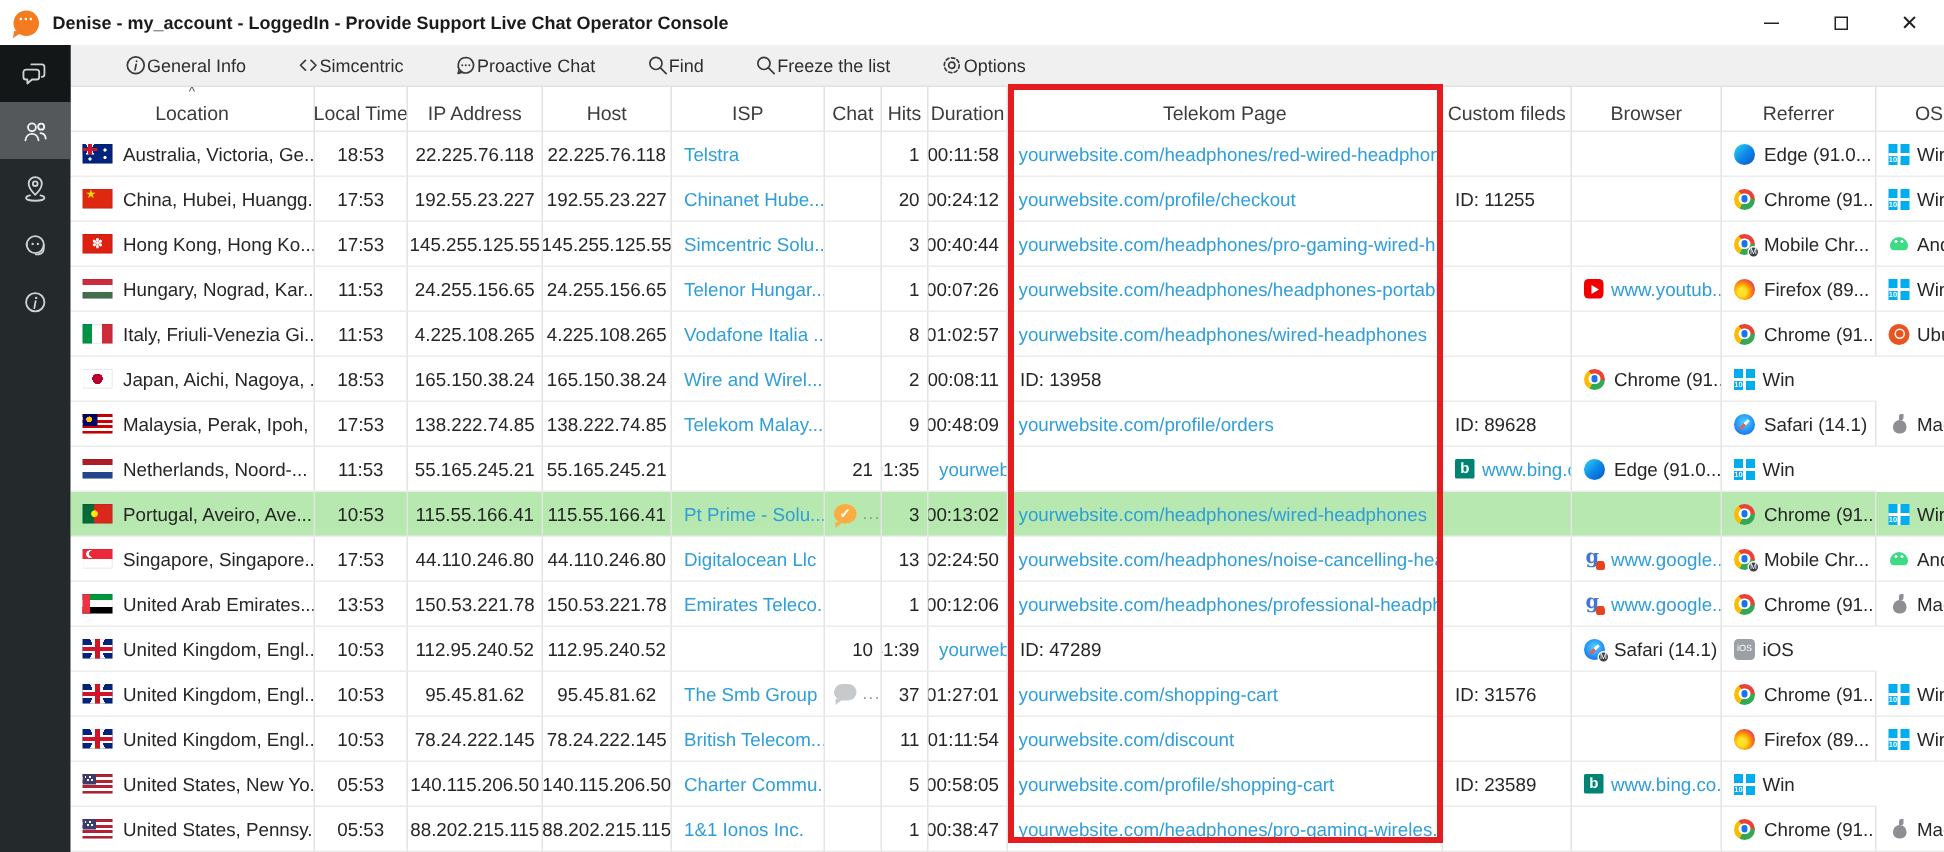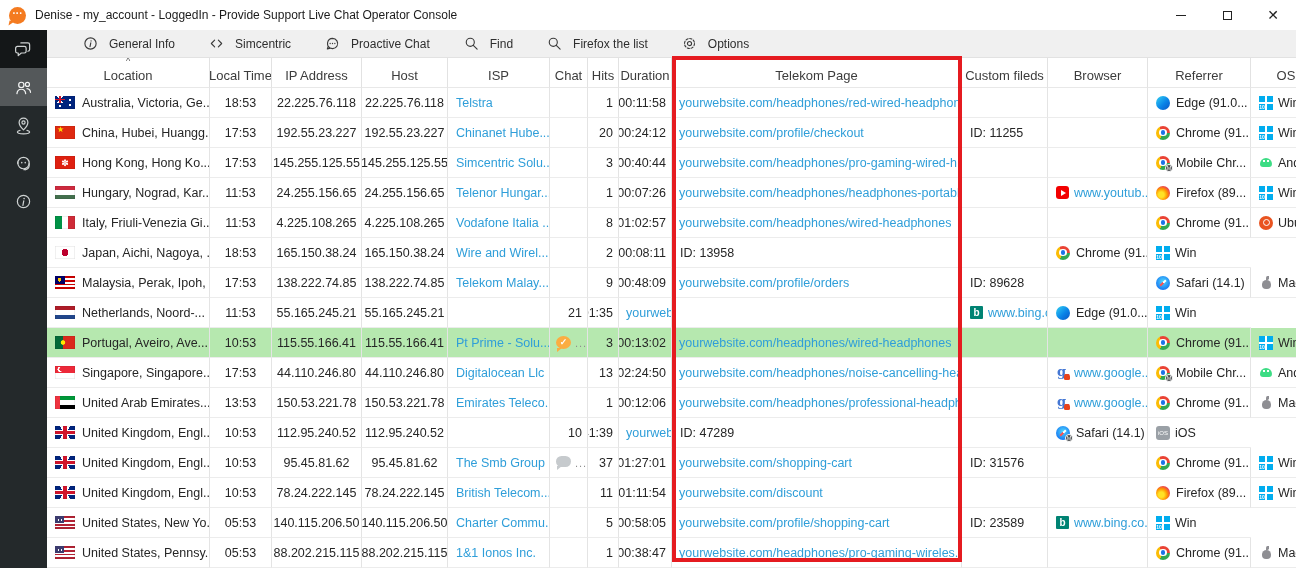--- a/index.html
+++ b/index.html
@@ -5,39 +5,39 @@
   * { margin:0; padding:0; box-sizing:border-box; }
   html,body { background:#fff; }
   body { font-family:"Liberation Sans", sans-serif; }
   .window { position:relative; width:1296px; height:568px; background:#fff; overflow:hidden; outline:1px solid #9a9a9a; }
 
   
   .titlebar { position:absolute; top:0; left:0; right:0; height:30px; background:#fff; display:flex; align-items:center; padding-left:9px; }
   .app-logo { width:17px; height:17px; border-radius:50%; background:#f47b20; position:relative; flex:none; }
   .app-logo:before { content:""; position:absolute; left:0px; bottom:-2px; width:0; height:0; border-top:5px solid #f47b20; border-right:5px solid transparent; transform:rotate(12deg); }
   .app-logo:after { content:"\00b7\00b7\00b7"; position:absolute; left:0; right:0; top:46%; transform:translateY(-50%); text-align:center; color:#fff; font-weight:bold; font-size:10px; letter-spacing:0; line-height:0; }
-  .title-text { margin-left:9px; font-size:12px; color:#1b1b1b; white-space:nowrap; }
+  .title-text { margin-left:9px; font-size:12px; color:#1b1b1b; white-space:nowrap;font-weight:bold; }
   .win-controls { margin-left:auto; display:flex; height:30px; }
   .win-btn { width:46px; height:30px; display:flex; align-items:center; justify-content:center; color:#222; cursor:default; }
   .glyph-min { width:10px; height:1px; background:#222; display:block; }
   .glyph-max { width:9px; height:9px; border:1px solid #222; display:block; }
   .glyph-close { font-size:14px; line-height:1; color:#222; }
 
   
   .sidebar { position:absolute; top:30px; left:0; bottom:0; width:47px; background:#24292b; z-index:4; }
   .side-item { width:47px; height:38px; display:flex; align-items:center; justify-content:center; }
   .side-item.first { background:#141718; }
   .side-item.selected { background:#54585a; }
   .side-item svg { stroke:#ced2d2; fill:none; stroke-width:1.4; stroke-linecap:round; stroke-linejoin:round; }
   .side-item.selected svg { stroke:#f2f3f3; }
   .side-item svg .fdot { fill:#ced2d2; stroke:none; }
 
   
   .toolbar { position:absolute; top:30px; left:47px; right:0; height:28px; background:#f0f0f0; border-bottom:1px solid #e2e2e2; display:flex; align-items:center; padding-left:36px; gap:34px; }
-  .tool-btn { display:flex; align-items:center; gap:11px; font-size:12px; color:#2e2e2e; white-space:nowrap; cursor:default; }
+  .tool-btn { display:flex; align-items:center; gap:0; font-size:12px; color:#2e2e2e; white-space:nowrap; cursor:default; }
   .tool-btn svg { stroke:#3a3a3a; fill:none; stroke-width:1.2; stroke-linecap:round; stroke-linejoin:round; }
   .tool-btn svg .fdot { fill:#3a3a3a; stroke:none; }
 
   
   .table-area { position:absolute; top:58px; left:47px; right:0; bottom:0; background:#fff; overflow:hidden; }
   .grid-row { display:grid; grid-template-columns:163px 62px 90px 86px 102px 38px 31px 53px 290px 86px 100px 103px 70px; width:1274px; }
   .header-row { height:30px; }
   .hcell { position:relative; display:flex; align-items:flex-end; justify-content:center; font-size:13px; color:#3c3c3c; padding-bottom:4px; border-right:1px solid #e2e2e2; border-bottom:1px solid #e8e8e8; white-space:nowrap; overflow:hidden; }
   .hcell:last-child { border-right:none; }
   .sort-caret { position:absolute; top:-2px; left:50%; transform:translateX(-50%); font-size:9px; color:#555; }
@@ -239,21 +239,21 @@
         <circle cx="6.7" cy="6.7" r="4.3"></circle>
         <line x1="9.9" y1="9.9" x2="14" y2="14"></line>
       </svg>
       <span>Find</span>
     </div>
     <div class="tool-btn">
       <svg width="15" height="15" viewBox="0 0 16 16">
         <circle cx="6.7" cy="6.7" r="4.3"></circle>
         <line x1="9.9" y1="9.9" x2="14" y2="14"></line>
       </svg>
-      <span>Firefox the list</span>
+      <span>Freeze the list</span>
     </div>
     <div class="tool-btn">
       <svg width="15" height="15" viewBox="0 0 16 16">
         <circle cx="8" cy="8" r="2.2"></circle>
         <circle cx="8" cy="8" r="5.3" stroke-dasharray="2.3 1.8"></circle>
       </svg>
       <span>Options</span>
     </div>
   </div>
 

